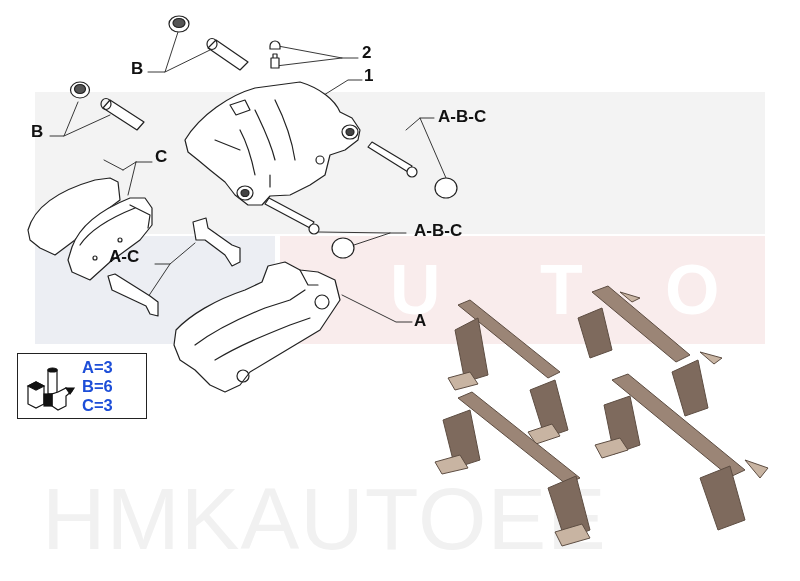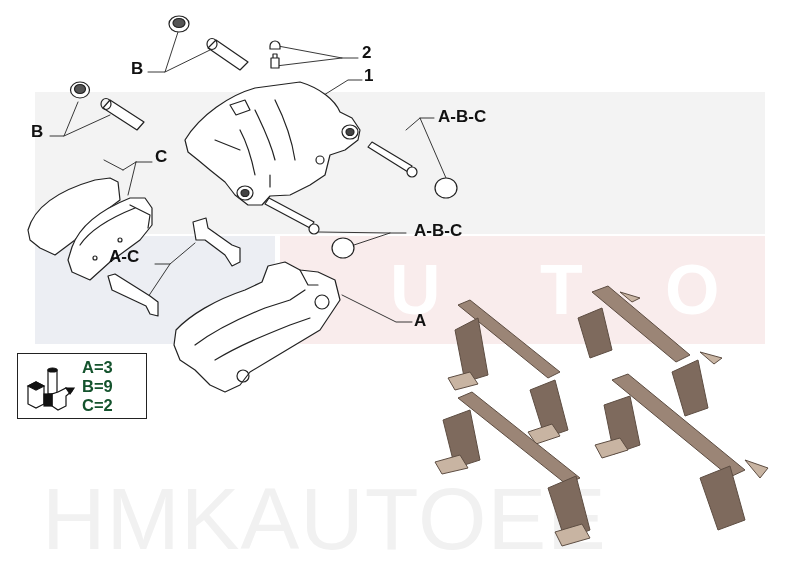--- a/index.html
+++ b/index.html
@@ -1,21 +1,21 @@
 <!DOCTYPE html>
 <html><head>
 <meta charset="utf-8">
 <style>
   html,body{margin:0;padding:0;background:#ffffff;}
   body{width:800px;height:581px;position:relative;overflow:hidden;font-family:"Liberation Sans",sans-serif;}
   .wm-block{position:absolute;}
   .wm-letter{position:absolute;font-family:"Liberation Sans",sans-serif;font-weight:bold;color:#ffffff;}
   .label{position:absolute;font-family:"Liberation Sans",sans-serif;font-weight:bold;color:#111;font-size:17px;line-height:1;}
   .legend{position:absolute;left:17px;top:353px;width:128px;height:64px;border:1.5px solid #222;background:#fff;}
-  .legend-lines{position:absolute;left:64px;top:4px;font-family:"Liberation Sans",sans-serif;font-weight:bold;font-size:16.5px;line-height:19px;color:#14532d;}
+  .legend-lines{position:absolute;left:64px;top:4px;font-family:"Liberation Sans",sans-serif;font-weight:bold;font-size:16.5px;line-height:19px;color:#1d4ed8;}
   .wm-text{position:absolute;left:42px;top:468px;font-family:"Liberation Sans",sans-serif;font-size:88px;color:#f1f1f1;letter-spacing:1px;white-space:nowrap;}
   svg{position:absolute;left:0;top:0;}
 </style>
 </head>
 <body>
 
 <div class="wm-block" style="left:35px;top:92px;width:730px;height:142px;background:#f3f3f3;"></div>
 <div class="wm-block" style="left:35px;top:236px;width:240px;height:108px;background:#eceef3;"></div>
 <div class="wm-block" style="left:280px;top:236px;width:485px;height:108px;background:#f9ecec;"></div>
 <div class="wm-letter" style="left:390px;top:250px;font-size:70px;">U</div>
@@ -168,16 +168,16 @@
       <ellipse cx="30.5" cy="12" rx="4.5" ry="2" fill="#111"></ellipse>
       <path d="M6 28 L14 24 L22 28 L22 46 L14 50 L6 46 Z" fill="#fff"></path>
       <path d="M6 28 L14 24 L22 28 L14 32 Z" fill="#111"></path>
       <path d="M36 34 L44 30 L50 33 L44 38 L44 48 L36 52 L30 48 L30 36 Z" fill="#fff"></path>
       <path d="M44 30 L52 30 L48 36 Z" fill="#111"></path>
       <rect x="22" y="36" width="8" height="12" fill="#111"></rect>
     </g>
   </svg>
   <div class="legend-lines">
     <div>A=3</div>
-    <div>B=9</div>
-    <div>C=2</div>
+    <div>B=6</div>
+    <div>C=3</div>
   </div>
 </div>
 
 </body></html>

